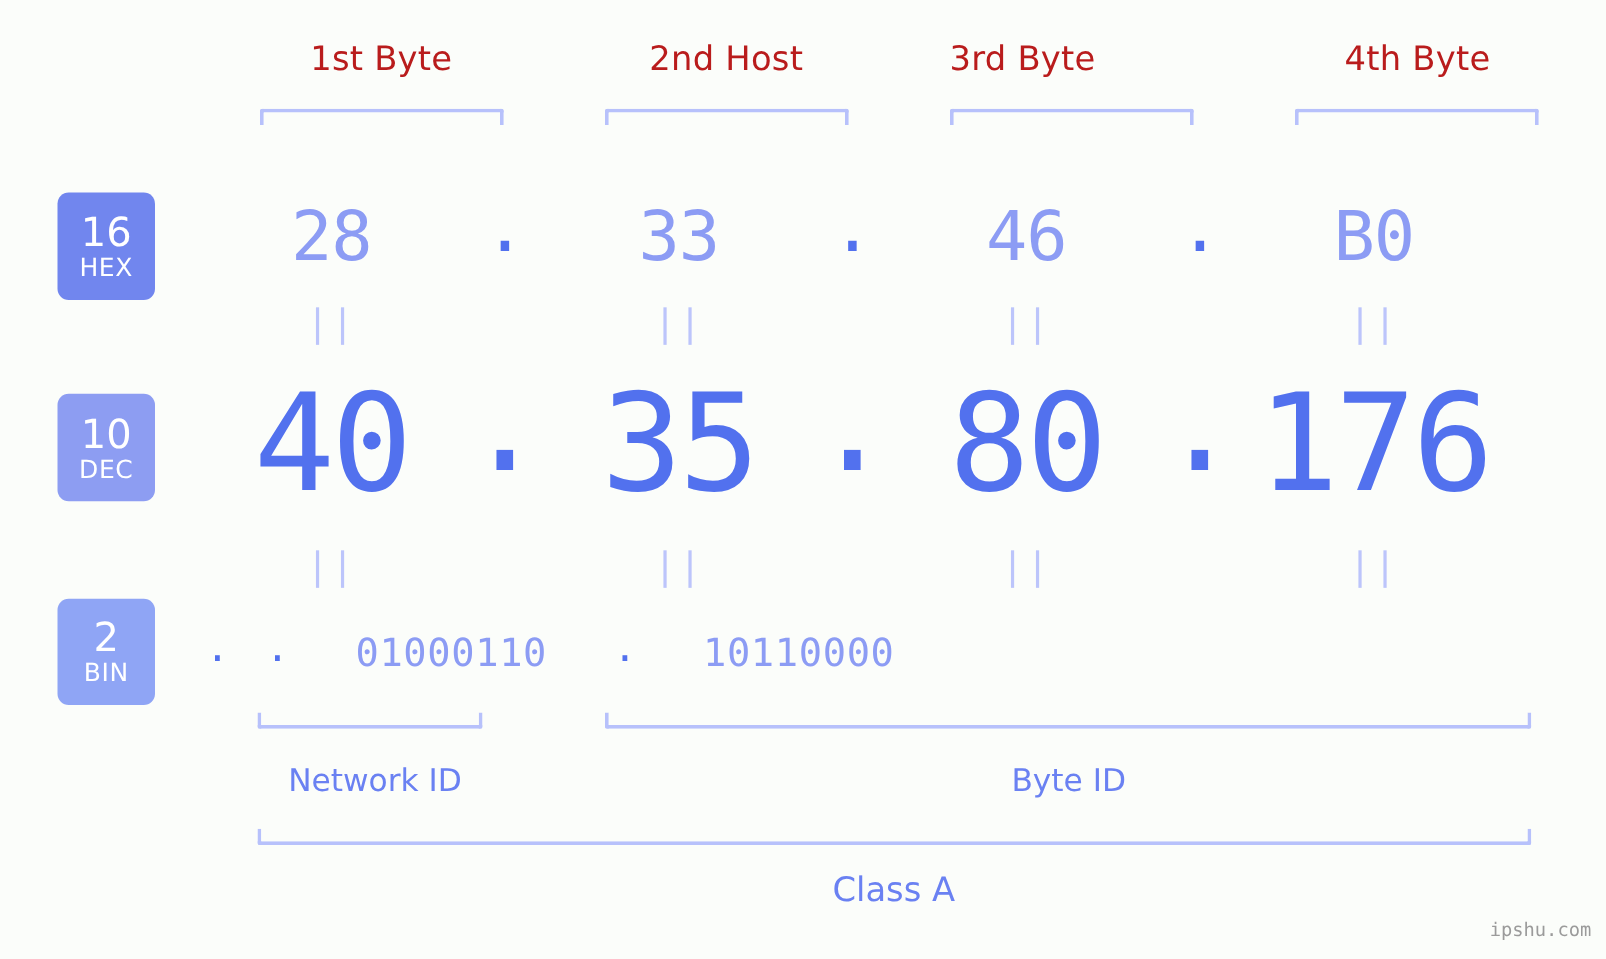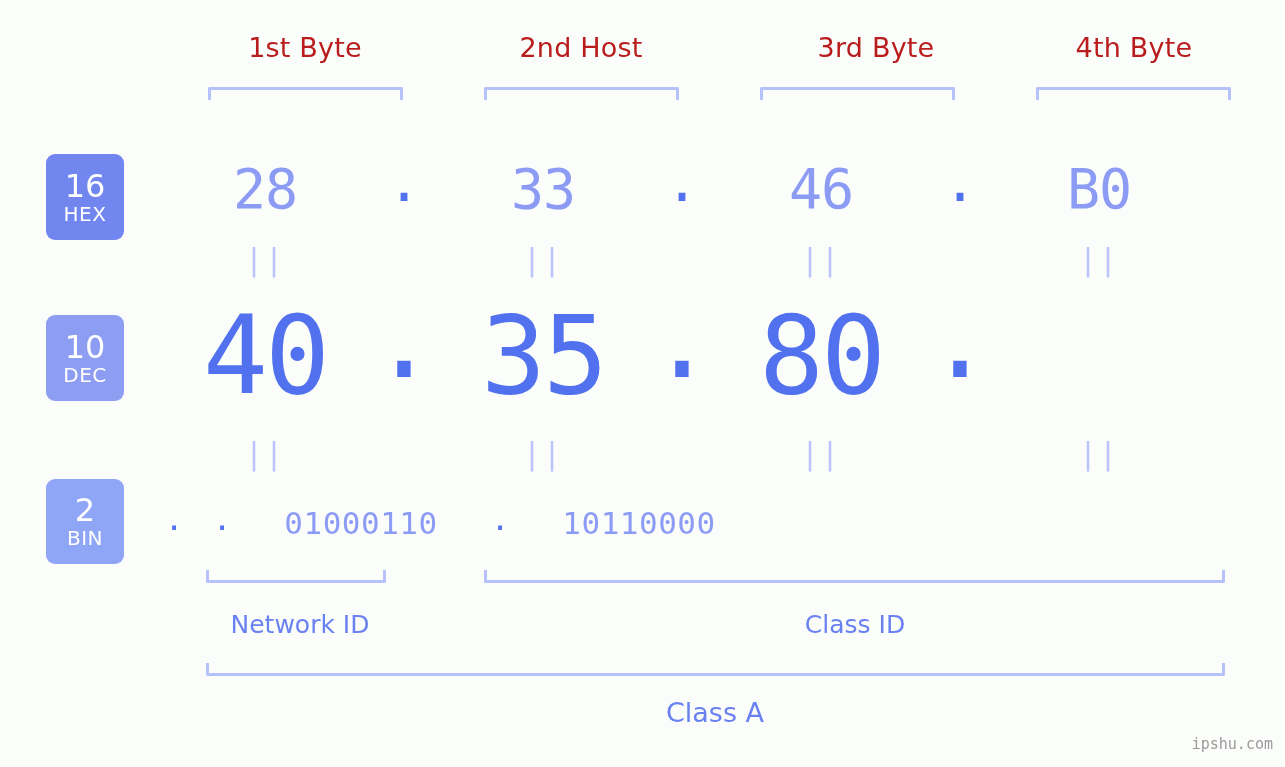--- a/index.html
+++ b/index.html
@@ -215,21 +215,21 @@
     letter-spacing: 0px;
   }
 </style>
 </head>
 <body>
 
 <div id="stage">
 
   <div class="byte-label" style="left:205px;width:200px;">1st Byte</div>
   <div class="byte-label" style="left:481px;width:200px;">2nd Host</div>
-  <div class="byte-label" style="left:776px;width:200px;">3rd Byte</div>
+  <div class="byte-label" style="left:718px;width:200px;">3rd Byte</div>
   <div class="byte-label" style="left:1034px;width:200px;">4th Byte</div>
 
   <div class="bracket-down" style="left:208px;top:87px;width:195px;"></div>
   <div class="bracket-down" style="left:484px;top:87px;width:195px;"></div>
   <div class="bracket-down" style="left:760px;top:87px;width:195px;"></div>
   <div class="bracket-down" style="left:1036px;top:87px;width:195px;"></div>
 
   <div class="base-badge" id="badge-hex">
     <span class="num">16</span>
     <span class="name">HEX</span>
@@ -271,20 +271,21 @@
     </div>
   </div>
 
   <div class="row" id="row-dec">
     <div class="cell">40</div>
     <div class="sep">.</div>
     <div class="cell">35</div>
     <div class="sep">.</div>
     <div class="cell">80</div>
     <div class="sep">.</div>
+    <div class="cell">176</div>
   </div>
 
   <div class="eqrow" id="eq-bot">
     <div class="eqcell">
       <span class="eqbars">||</span>
     </div>
     <div class="eqgap"></div>
     <div class="eqcell">
       <span class="eqbars">||</span>
     </div>
@@ -303,20 +304,20 @@
     <div class="sep">.</div>
     <div class="cell">01000110</div>
     <div class="sep">.</div>
     <div class="cell">10110000</div>
   </div>
 
   <div class="bracket-up" style="left:206px;top:570px;width:180px;"></div>
   <div class="bracket-up" style="left:484px;top:570px;width:741px;"></div>
 
   <div class="id-label" style="left:200px;width:200px;">Network ID</div>
-  <div class="id-label" style="left:755px;width:200px;">Class ID</div>
+  <div class="id-label" style="left:755px;width:200px;">Byte ID</div>
 
   <div class="bracket-up" style="left:206px;top:663px;width:1019px;"></div>
   <div id="class-label">Class A</div>
 
   <div id="watermark">ipshu.com</div>
 
 </div>
 
 </body></html>

